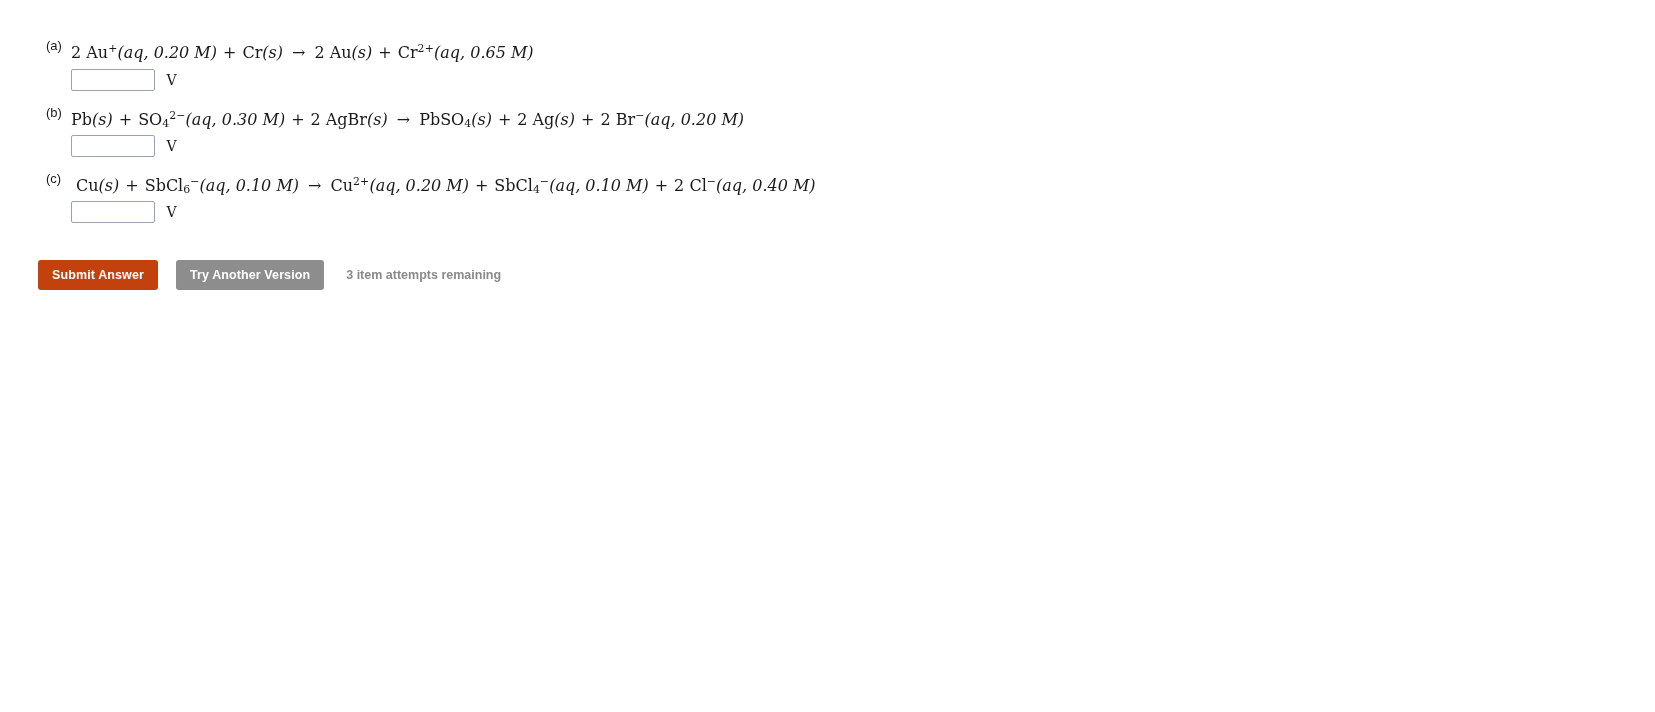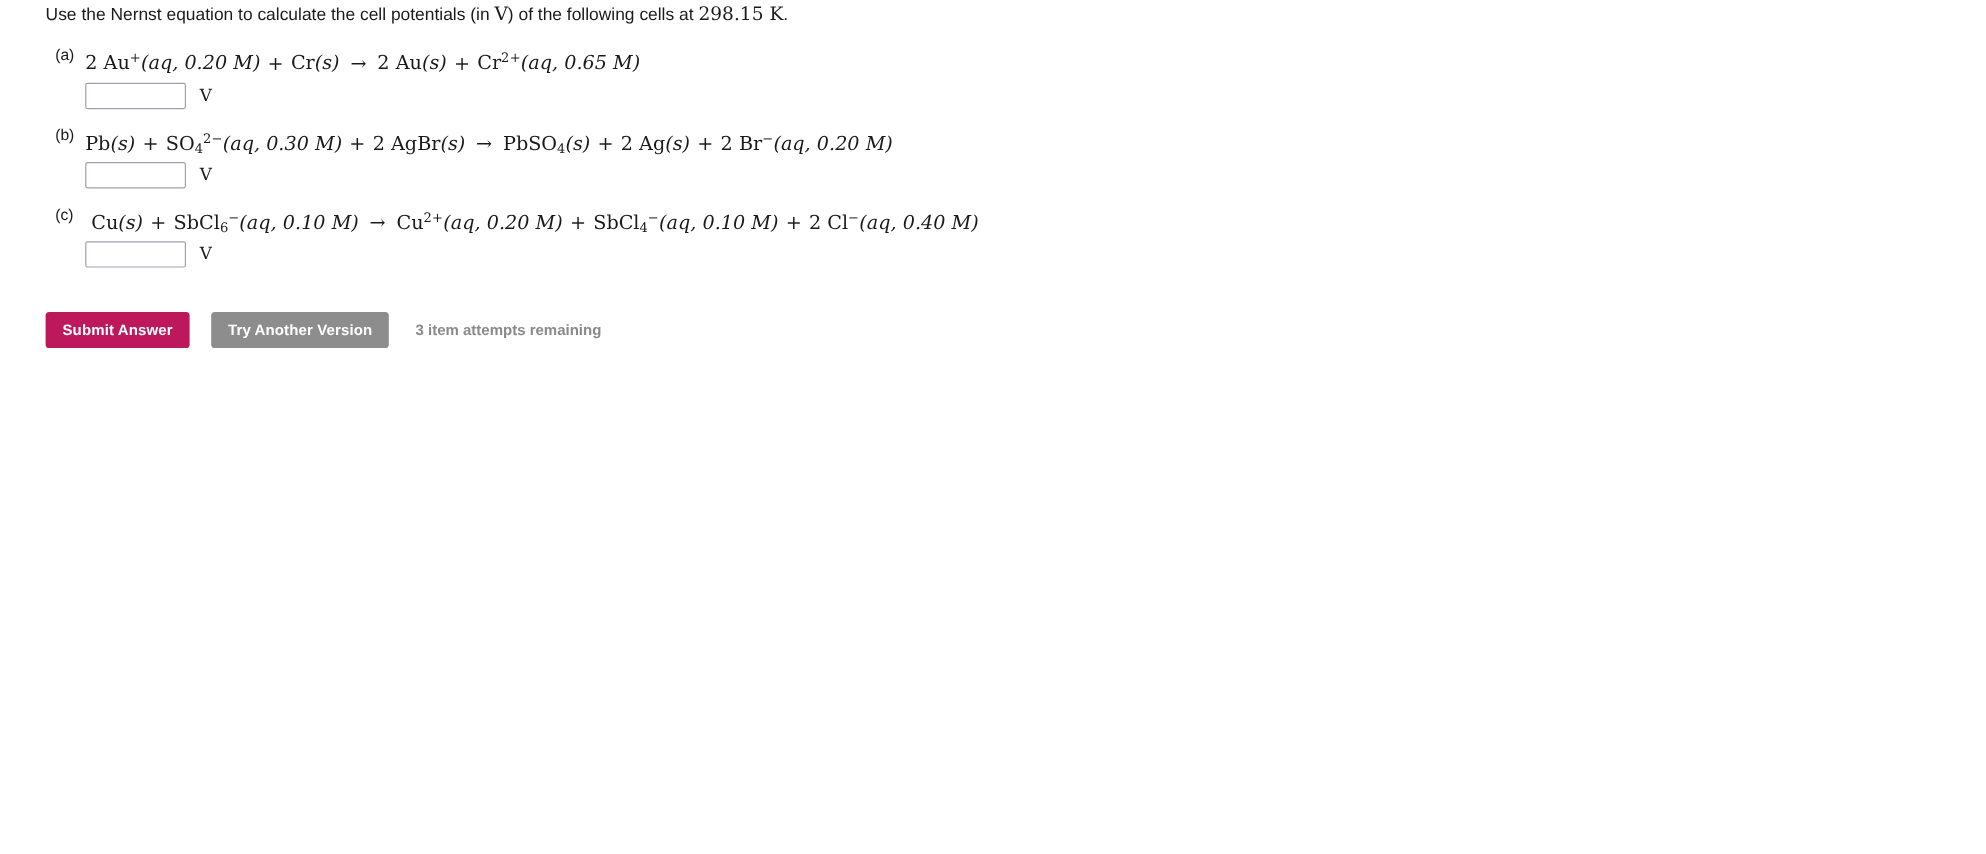--- a/index.html
+++ b/index.html
@@ -159,21 +159,21 @@
     color: #ffffff;
     font-family: "Liberation Sans", sans-serif;
     font-size: 12.5px;
     font-weight: bold;
     height: 30px;
     cursor: pointer;
     padding: 0 14px;
     letter-spacing: 0.1px;
   }
   .btn-submit {
-    background: #be185d;
+    background: #c2410c;
     min-width: 120px;
   }
   .btn-another {
     background: #8d8d8d;
     min-width: 140px;
     margin-left: 18px;
   }
   .attempts {
     margin-left: 22px;
     font-family: "Liberation Sans", sans-serif;
@@ -183,21 +183,20 @@
     white-space: nowrap;
   }
 </style>
 </head>
 <body>
 
 <div class="left-gutter"></div>
 
 <div class="page">
 
-  <div class="prompt"><span>Use the Nernst equation to calculate the cell potentials (in </span><span class="mathy">V</span><span>) of the following cells at </span><span class="mathy">298.15 K</span><span>.</span></div>
 
   <div class="part part-a">
     <span class="part-label">(a)</span>
     <span class="equation"><span class="num">2</span>&nbsp;<span class="species">Au</span><sup class="chg">+</sup><span class="state">(<span>aq</span>, <span class="conc">0.20 M</span>)</span><span class="op">+</span><span class="species">Cr</span><span class="state">(<span>s</span>)</span><span class="arrow">→</span><span class="num">2</span>&nbsp;<span class="species">Au</span><span class="state">(<span>s</span>)</span><span class="op">+</span><span class="species">Cr</span><sup class="chg">2+</sup><span class="state">(<span>aq</span>, <span class="conc">0.65 M</span>)</span></span>
   </div>
 
   <div class="answer-row row-a">
     <input class="answer-input" type="text" value="" style="">
     <span class="unit">V</span>
   </div>

